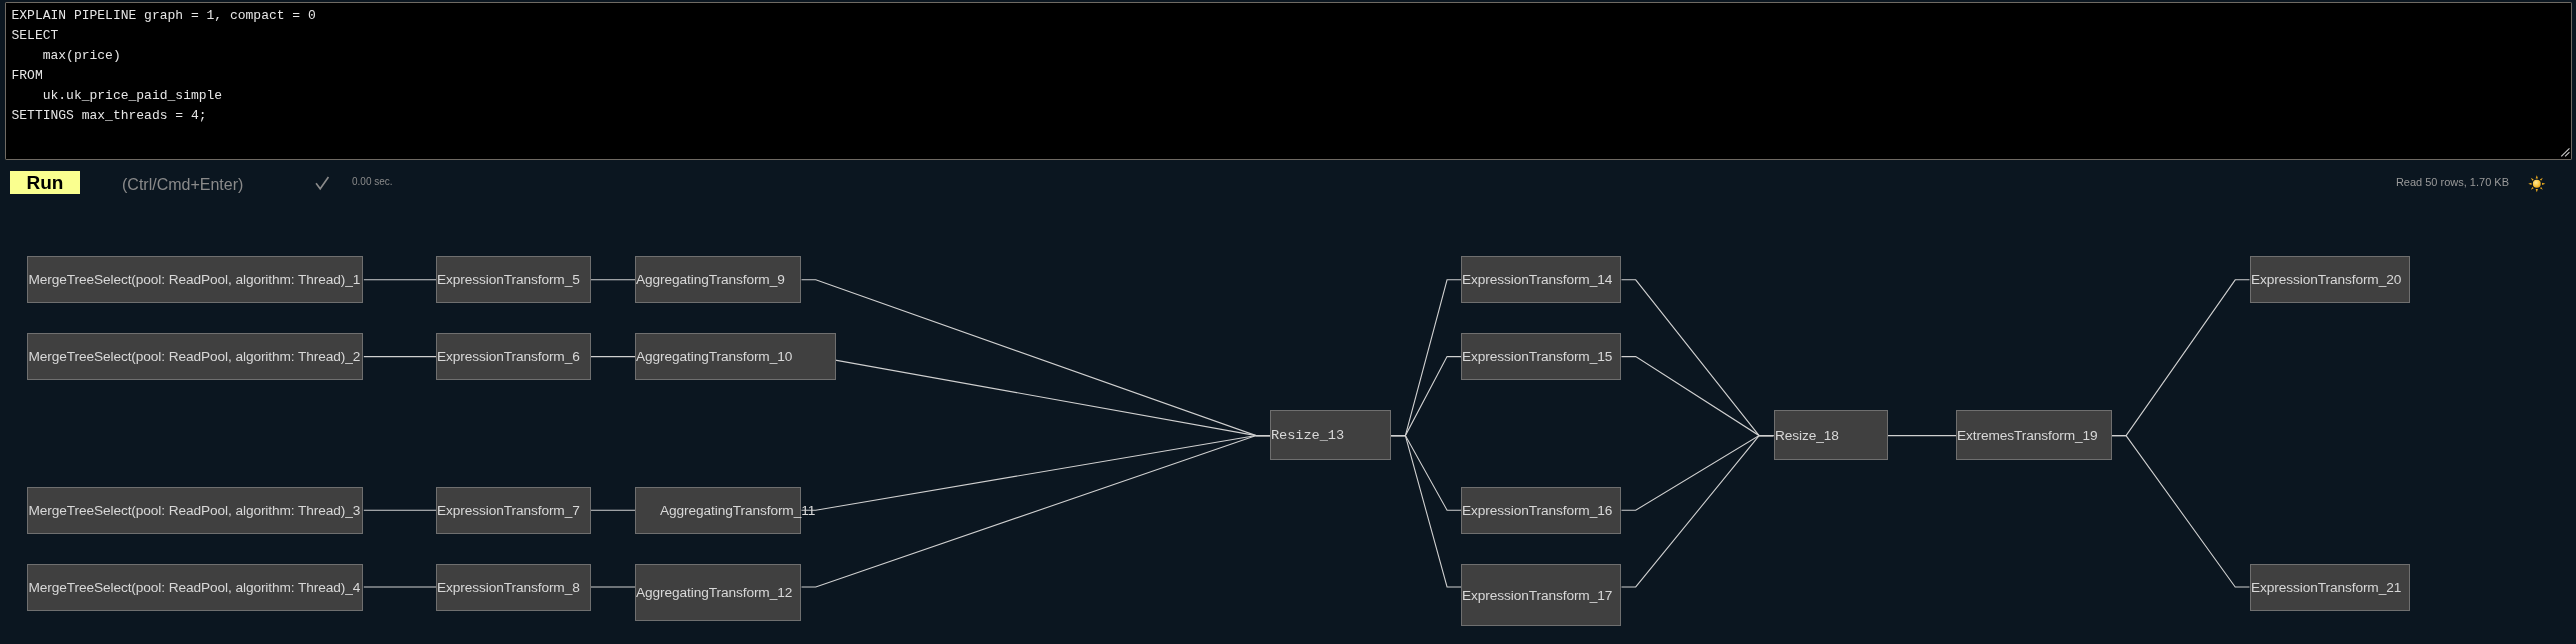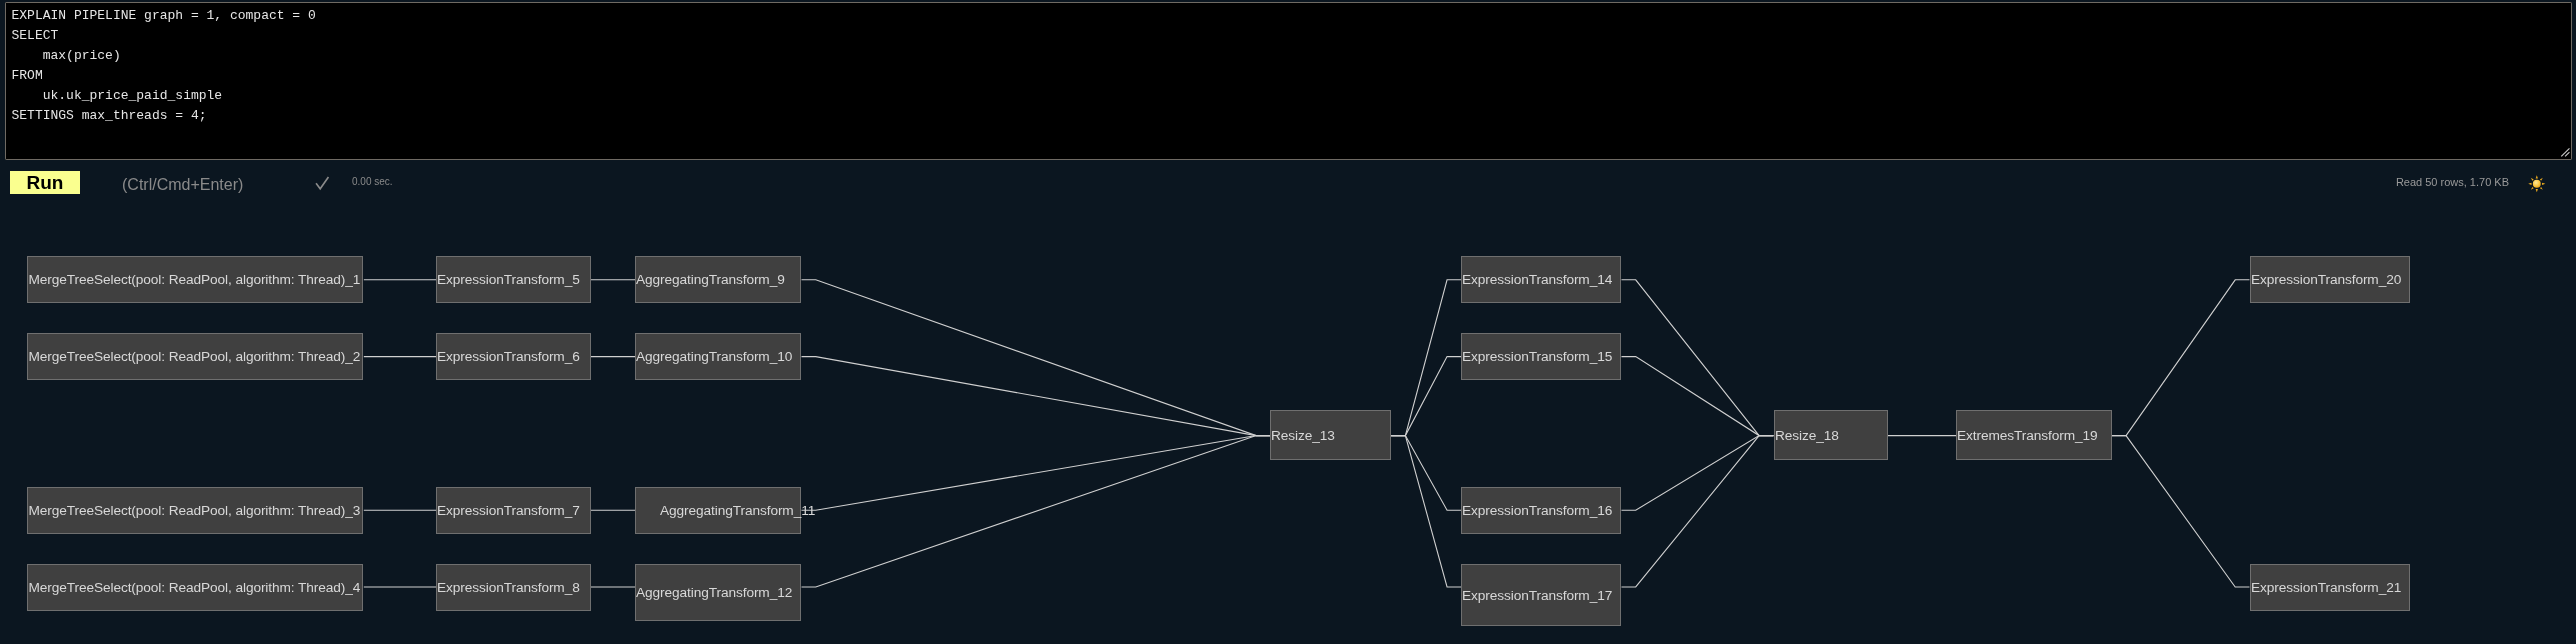--- a/index.html
+++ b/index.html
@@ -217,30 +217,30 @@
       </div>
       <div class="graph-node" style="left: 436px; top: 273px; width: 155px; height: 47px;">
         <span>ExpressionTransform_7</span>
       </div>
       <div class="graph-node" style="left: 436px; top: 350px; width: 155px; height: 47px;">
         <span>ExpressionTransform_8</span>
       </div>
       <div class="graph-node" style="left: 635px; top: 42px; width: 166px; height: 47px;">
         <span>AggregatingTransform_9</span>
       </div>
-      <div class="graph-node" style="left: 635px; top: 119px; width: 166px; height: 47px;">
+      <div class="graph-node" style="left: 635px; top: 119px; width: 201px; height: 47px;">
         <span>AggregatingTransform_10</span>
       </div>
       <div class="graph-node" style="left: 635px; top: 273px; width: 166px; height: 47px; padding-left: 24px;">
         <span>AggregatingTransform_11</span>
       </div>
       <div class="graph-node" style="left: 635px; top: 350px; width: 166px; height: 57px;">
         <span>AggregatingTransform_12</span>
       </div>
-      <div class="graph-node" style="left: 1270px; top: 196px; width: 121px; height: 50px;">
+      <div class="graph-node" style="left: 1270px; top: 196px; width: 121px; height: 50px; font-family: Liberation Mono, monospace;">
         <span>Resize_13</span>
       </div>
       <div class="graph-node" style="left: 1461px; top: 42px; width: 160px; height: 47px;">
         <span>ExpressionTransform_14</span>
       </div>
       <div class="graph-node" style="left: 1461px; top: 119px; width: 160px; height: 47px;">
         <span>ExpressionTransform_15</span>
       </div>
       <div class="graph-node" style="left: 1461px; top: 273px; width: 160px; height: 47px;">
         <span>ExpressionTransform_16</span>

